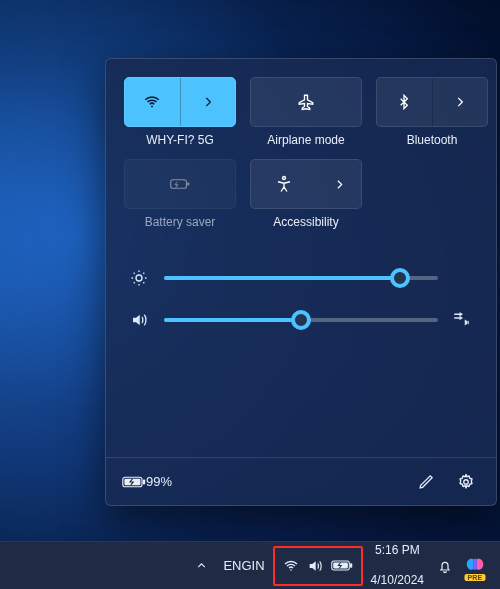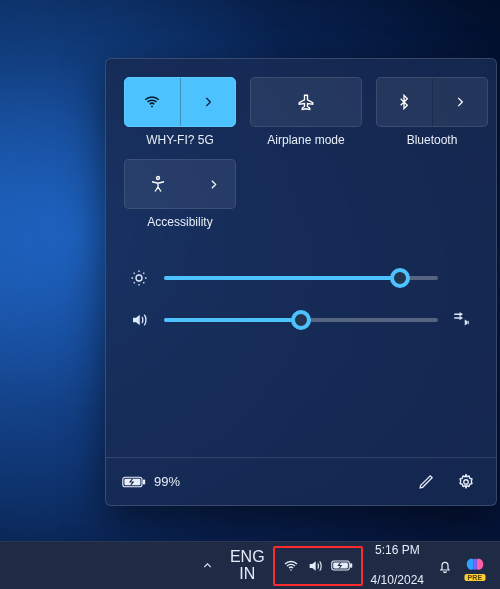--- a/index.html
+++ b/index.html
@@ -56,35 +56,35 @@
     .track{ position:relative; flex:1; height:4px; background:rgba(255,255,255,.28); border-radius:3px; }
     .fill{ position:absolute; left:0; top:0; bottom:0; background:#4cc2ff; border-radius:3px; }
     .thumb{ position:absolute; top:50%; width:20px; height:20px; border-radius:50%;
             background:#22344f; border:4px solid #4cc2ff; transform:translate(-50%,-50%); }
     .trail-icon{ width:20px; color:#dbe6f8; }
 
     .panel-footer{
       margin-top:auto; border-top:1px solid rgba(255,255,255,.12);
       height:48px; display:flex; align-items:center; padding:0 12px 0 16px;
     }
-    .battery-chunk{ display:flex; align-items:center; gap:8px; font-size:13px; color:#e9eef9; }
+    .battery-chunk{ display:flex; align-items:center; gap:0; font-size:13px; color:#e9eef9; }
     .footer-right{ margin-left:auto; display:flex; gap:4px; }
     .icon-btn{ width:36px; height:36px; display:flex; align-items:center; justify-content:center;
                border-radius:5px; color:#e6edfa; }
 
     
     .taskbar{
       position:absolute; left:0; right:0; bottom:0; height:48px;
       background:#1f2a44; border-top:1px solid rgba(255,255,255,.06);
       display:flex; align-items:center; padding:0 8px 0 0; color:#e6edfa;
     }
     .tray{ margin-left:auto; display:flex; align-items:center; height:100%; }
     .tray-item{ display:flex; align-items:center; justify-content:center; height:40px; padding:0 6px; font-size:12px; border-radius:4px; }
     .chevron-up{ width:28px; }
-    .lang{ flex-direction:column; line-height:1.05; font-size:16px; padding:0 8px; }
+    .lang{ line-height:1.05; font-size:13px; padding:0 8px; }
     .sys-icons{
       display:flex; align-items:center; gap:8px; padding:0 8px; height:40px;
       border:2px solid #ff2a2a; border-radius:2px;
     }
     .clock{ flex-direction:column; line-height:1.1; font-size:12px; padding:0 8px; text-align:right;gap:16px; }
     .bell{ width:26px; }
     .copilot{ width:34px; }
     .copilot .badge{ position:relative; }
     .copilot .pre{
       position:absolute; bottom:-4px; left:50%; transform:translateX(-50%);
@@ -148,20 +148,32 @@
           <span class="icon">
             <svg width="14" height="14" viewBox="0 0 24 24" fill="none" stroke="currentColor" stroke-width="2.2">
                 <path d="M9 5l7 7-7 7"></path>
               </svg>
           </span>
         </div>
       </div>
       <div class="tile-label">Bluetooth</div>
     </div>
 
+    <div class="tile disabled">
+      <div class="tile-btn disabled">
+        <span class="icon">
+          <svg width="20" height="16" viewBox="0 0 28 16" fill="none" stroke="currentColor" stroke-width="1.6">
+              <rect x="1" y="2" width="22" height="12" rx="3"></rect>
+              <rect x="24" y="6" width="3" height="4" rx="1" fill="currentColor" stroke="none"></rect>
+              <path d="M10 5l-3 4h4l-3 4" stroke-width="1.4"></path>
+            </svg>
+        </span>
+      </div>
+      <div class="tile-label">Battery saver</div>
+    </div>
 
 
     <div class="tile">
       <div class="tile-btn split">
         <div class="half" style="flex:1.4">
           <span class="icon">
             <svg width="18" height="18" viewBox="0 0 24 24" fill="none" stroke="currentColor" stroke-width="1.8">
                 <circle cx="12" cy="4" r="2"></circle>
                 <path d="M4 9l8 2 8-2M12 11v5M12 16l-4 6M12 16l4 6"></path>
               </svg>

